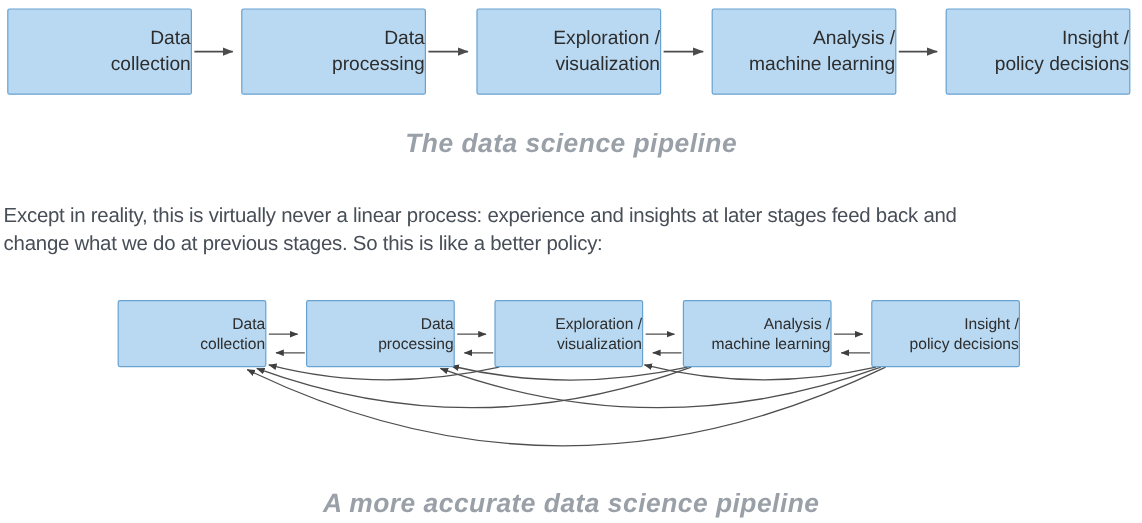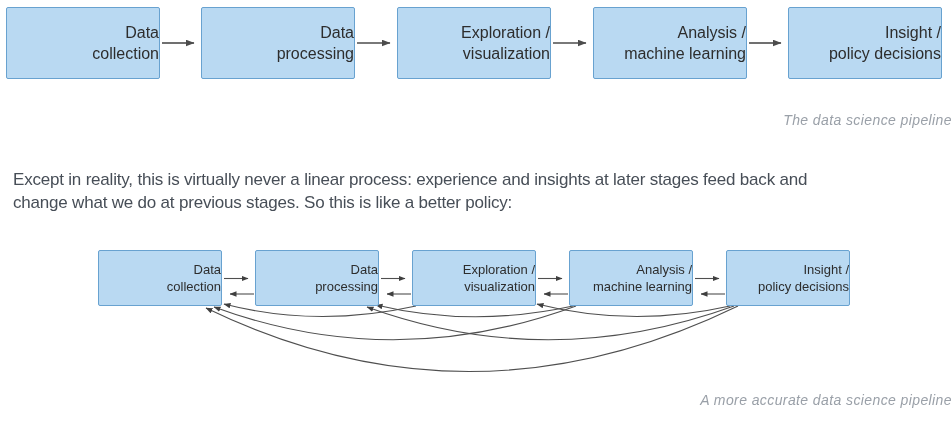--- a/index.html
+++ b/index.html
@@ -16,27 +16,27 @@
     border-radius:2px;
     box-sizing:border-box;
     display:flex;flex-direction:column;justify-content:center;align-items:flex-end;
     text-align:center;color:#2d2d2d;
   }
   #fig1{height:88px;}
   #fig1 .stage-box{top:7px;width:154px;height:72px;font-size:16px;line-height:21px;}
   #fig2{height:150px;margin-top:26px;}
   #fig2 .stage-box{top:10px;width:124px;height:56px;font-size:13px;line-height:17px;}
   .caption{
-    text-align:right;font-style:italic;color:#9aa0a8;
-    font-size:14px;line-height:20px;letter-spacing:0.4px;
+    text-align:center;font-style:italic;color:#9aa0a8;
+    font-size:22px;line-height:20px;letter-spacing:0.4px;font-weight:bold;
   }
   #caption1{margin-top:22px;}
-  #caption2{margin-top:0;}
+  #caption2{margin-top:20px;}
   .paragraph{
-    margin-top:38px;padding-left:13px;
+    margin-top:38px;padding-left:3px;
     color:#474e57;font-size:17px;line-height:23px;letter-spacing:-0.2px;
   }
   .stage-line{display:block;}
 </style>
 </head>
 <body>
 
 <div class="fig" id="fig1">
   <svg width="952" height="88" viewBox="0 0 952 88">
     <defs>

